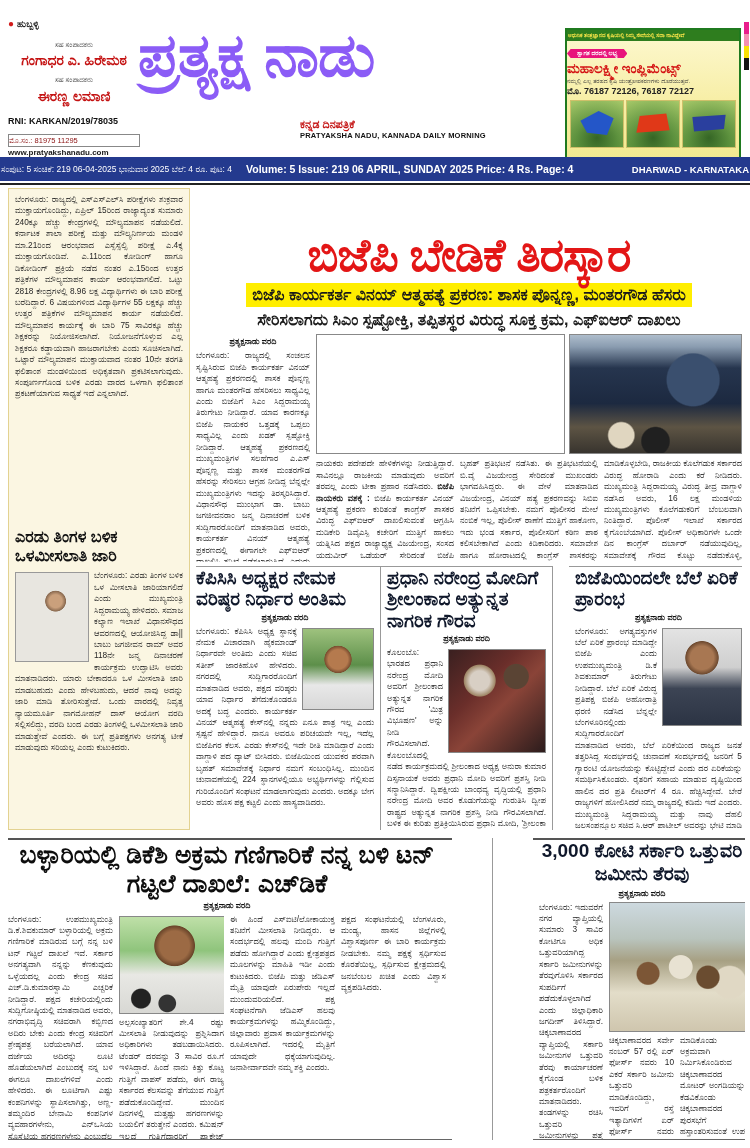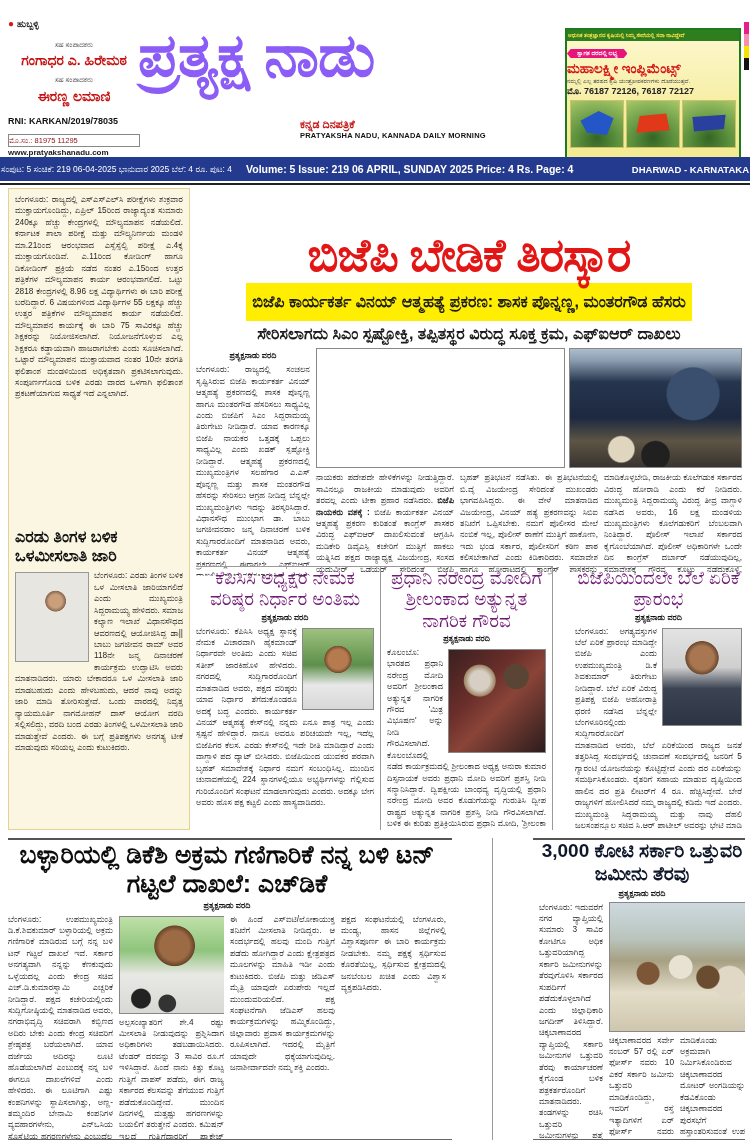--- a/index.html
+++ b/index.html
@@ -51,21 +51,21 @@
            border:1px solid #e3d291;box-sizing:border-box;padding:5px 6px;overflow:hidden;}
   .h-sm{font-size:14.5px;font-weight:bold;line-height:1.2;color:#111;margin:2px 0 5px 0;}
   .body-txt{font-size:8.3px;line-height:1.38;text-align:justify;color:#262626;}
   .sidphoto{float:left;width:72px;height:88px;margin:2px 5px 2px 0;border:1px solid #999;background:
      radial-gradient(circle at 55% 32%,#caa07c 9%,#8a6a50 14%,#e8e6e0 15%),
      linear-gradient(180deg,#e9e7df 0%,#dcd8cc 55%,#f2f1ec 100%);}
   
   .lead{position:absolute;left:196px;top:186px;width:546px;height:377px;overflow:hidden;margin-top:45px;}
   .lead-h{color:#e31616;font-weight:bold;font-size:46px;line-height:1.05;text-align:center;letter-spacing:-1px;}
   .lead-sub1{display:block;margin:4px auto 0 auto;width:fit-content;max-width:546px;background:#ffee00;
-             font-size:16px;font-weight:bold;padding:9px 6px;line-height:1.25;}
+             font-size:16px;font-weight:bold;padding:2px 6px;line-height:1.25;}
   .lead-sub2{text-align:center;font-size:16px;font-weight:bold;margin-top:3px;line-height:1.25;}
   .byline{font-size:8px;font-weight:bold;text-align:center;margin:3px 0;color:#111;}
   .lead-body{display:flex;gap:6px;margin-top:4px;height:228px;overflow:hidden;}
   .lead-c1{width:114px;flex:none;overflow:hidden;}
   .lead-right{flex:1;display:flex;flex-direction:column;gap:4px;overflow:hidden;}
   .lead-photos{display:flex;gap:4px;height:120px;flex:none;}
   .ph{border:1px solid #888;}
   .ph-garland{flex:1.45;background:
      radial-gradient(circle at 15% 70%,#e8e4da 12%,transparent 13%),
      radial-gradient(circle at 30% 60%,#f0ece2 14%,transparent 15%),
@@ -79,21 +79,21 @@
      radial-gradient(circle at 50% 90%,#202020 10%,transparent 11%),
      linear-gradient(180deg,#aebdcc 0%,#8a9cb0 10%,#26354e 28%,#1c2940 58%,#5d5444 78%,#38342e 100%);}
   .lead-cols{display:flex;gap:6px;flex:1;overflow:hidden;}
   .lead-cols .col{flex:1;overflow:hidden;}
   .ib-label{font-weight:bold;}
   
   .midrow{position:absolute;left:196px;top:566px;width:546px;height:264px;display:flex;gap:0;overflow:hidden;}
   .midart{padding:0 6px;overflow:hidden;}
   .midart:first-child{padding-left:0;}
   .midart:last-child{padding-right:0;}
-  .h-mid{font-size:18.5px;font-weight:normal;line-height:1.15;text-align:center;color:#701a75;margin-bottom:2px;}
+  .h-mid{font-size:18.5px;font-weight:bold;line-height:1.15;color:#0f172a;margin-bottom:2px;}
   .vrule{width:1px;background:#999;flex:none;}
   .fl-photo{float:right;margin:2px 0 3px 5px;border:1px solid #888;}
   .p-kpcc{width:70px;height:80px;background:
      radial-gradient(circle at 50% 38%,#b57a4e 16%,#7a4e30 22%,transparent 23%),
      linear-gradient(180deg,#9ec27e 0%,#5d8f4a 45%,#e8e8e8 70%,#d8d8d8 100%);}
   .p-modi{width:96px;height:102px;background:
      radial-gradient(circle at 32% 30%,#d8cfc4 10%,#a08868 16%,transparent 17%),
      radial-gradient(circle at 70% 26%,#5a4434 12%,transparent 13%),
      linear-gradient(135deg,#3a2020 0%,#6a2e2a 35%,#8a4438 55%,#2c1c1c 100%);}
   .p-dks{width:78px;height:96px;background:

